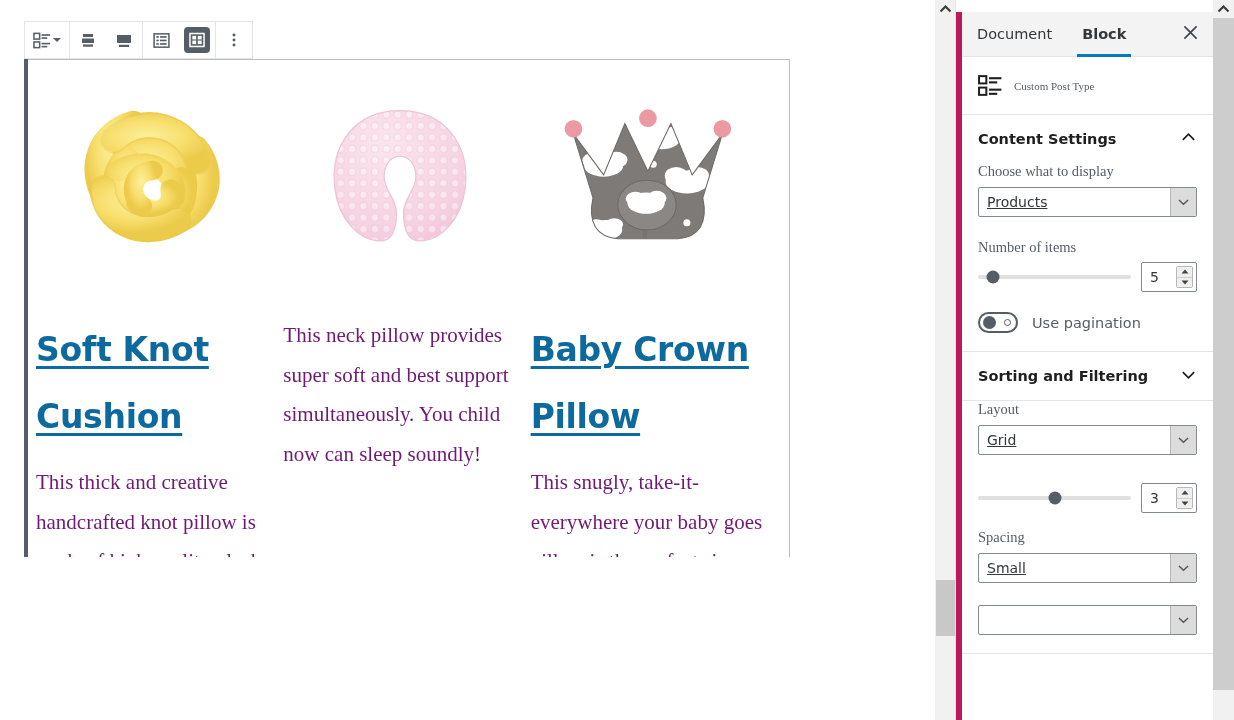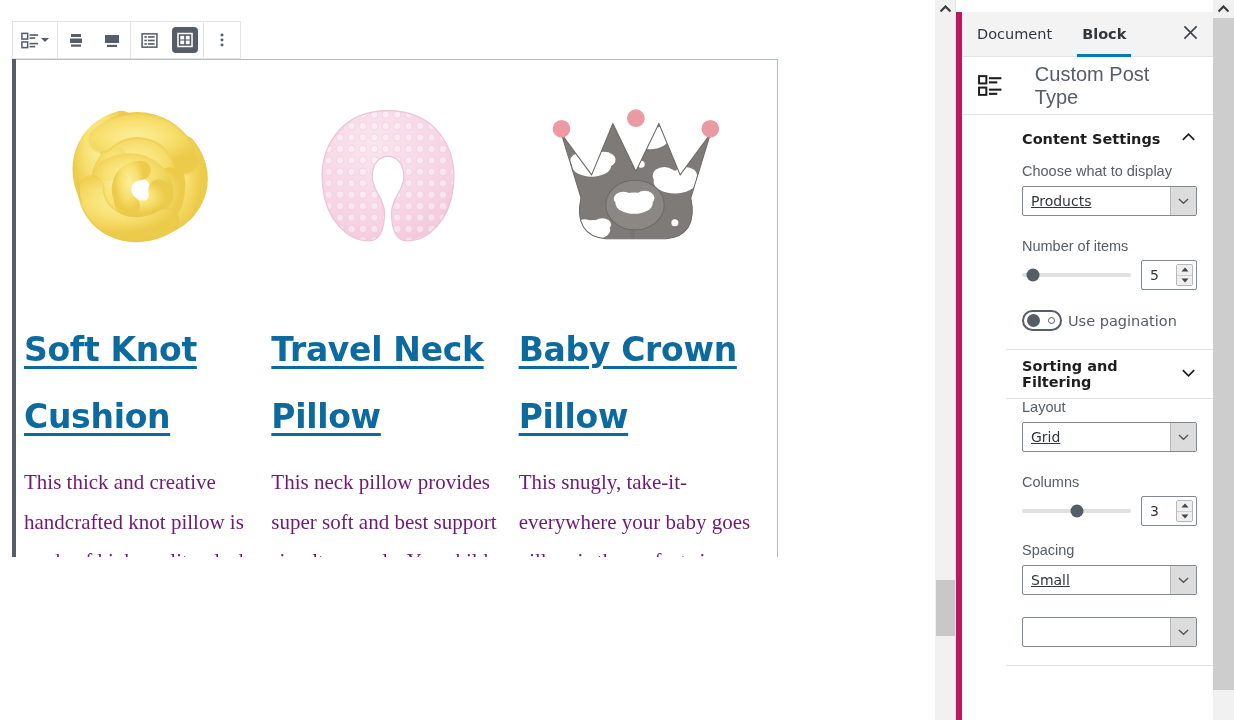--- a/index.html
+++ b/index.html
@@ -6,21 +6,21 @@
   html, body {
     width: 1234px; height: 720px;
     overflow: hidden;
     background: #ffffff;
     font-family: "Liberation Sans", sans-serif;
   }
   #root { position: relative; width: 1234px; height: 720px; }
 
   
   .editor-area {
-    position: absolute; left: 0; top: 0;
+    position: absolute; left: 12px; top: 0;
     width: 925px; height: 557px;
     background: #ffffff;
     overflow: hidden;
   }
 
   
   .block-toolbar {
     position: absolute; left: 12px; top: 21px;
     height: 38px;
     display: flex; align-items: stretch;
@@ -157,43 +157,43 @@
 
   .blockcard {
     height: 58px;
     display: flex; align-items: center;
     padding: 0 16px;
     border-bottom: 1px solid #e2e4e7;
     background: #fff;
   }
   .blockcard .bc-icon { width: 28px; color: #1e1e1e; display:flex; align-items:center;}
   .blockcard .bc-label {
-    margin-left: 29px; font-size: 20px; color: #555d66;
-    font-family: Liberation Sans, sans-serif;
-  }
-
-  .panel { border-bottom: 1px solid #e2e4e7; margin-left: 44px; }
+    margin-left: 8px; font-size: 11px; color: #555d66;
+    font-family: Liberation Serif, serif;
+  }
+
+  .panel { border-bottom: 1px solid #e2e4e7; }
   .panel-head {
     height: 48px;
     display: flex; align-items: center; justify-content: space-between;
     padding: 0 16px;
     cursor: pointer; background: transparent; border: none; width: 100%;
     text-align: left;
   }
   .panel-title {
     font-size: 14.5px; font-weight: 700; color: #1e1e1e;
     font-family: "DejaVu Sans", sans-serif;
   }
   .panel-body { padding: 0 16px 18px 16px; }
 
   .field-label {
     display: block;
     font-size: 14.5px; color: #555d66;
     margin-bottom: 7px;
-    font-family: Liberation Sans, sans-serif;
+    font-family: Liberation Serif, serif;
   }
   .field-label.tight { margin-bottom: 4px; }
 
   .select-wrap {
     position: relative;
     width: 100%; height: 30px;
     border: 1px solid #7e8993;
     border-radius: 2px;
     background: #fff;
     display: flex; align-items: center;
@@ -245,21 +245,21 @@
     border: 1px solid #b8b8b8; border-radius: 2px;
     overflow: hidden;
   }
   .spinner div {
     flex: 1; background: #efefef;
     display: flex; align-items: center; justify-content: center;
     cursor: pointer;
   }
   .spinner div:first-child { border-bottom: 1px solid #cfcfcf; }
 
-  .toggle-row { display: flex; align-items: center; gap: 6px; margin-top: 20px; }
+  .toggle-row { display: flex; align-items: center; gap: 14px; margin-top: 20px; }
   .toggle {
     position: relative;
     width: 40px; height: 21px;
     border: 2px solid #555d66;
     border-radius: 11px;
     background: #fff;
     cursor: pointer;
     display: flex; align-items: center;
   }
   .toggle .knob {
@@ -453,21 +453,20 @@
               <rect x="0" y="0" width="200" height="200" fill="url(#gp)"></rect>
               <rect x="0" y="0" width="200" height="200" fill="url(#dots)"></rect>
             </g>
             <path d="M100 28 C 152 28, 180 68, 174 116 C 170 152, 146 176, 122 176
                      C 108 176, 104 160, 104 144 C 104 128, 118 118, 118 104
                      C 118 88, 110 80, 100 80 C 90 80, 82 88, 82 104
                      C 82 118, 96 128, 96 144 C 96 160, 92 176, 78 176
                      C 54 176, 30 152, 26 116 C 20 68, 48 28, 100 28 Z" fill="none" stroke="#edc3d7" stroke-width="1.4"></path>
           </svg>
         </div>
-        <a class="prod-title">Travel Neck Pillow</a>
         <p class="prod-desc">This neck pillow provides super soft and best support simultaneously. You child now can sleep soundly!</p>
       </div>
 
       <div class="product-col">
         <div class="prod-img-wrap">
           <svg class="art" width="186" height="170" viewBox="0 0 210 190">
             <defs>
               <clipPath id="cc">
                 <path d="M22 50 L44 122 C 38 150, 48 166, 72 168 L 140 168
                          C 164 166, 174 150, 168 122 L 190 50 L 156 96
@@ -634,21 +633,20 @@
           <span class="sel-text">Grid</span>
           <span class="sel-arrow">
             <svg width="11" height="8" viewBox="0 0 12 8">
                 <path d="M1 1.8 L6 6.5 L11 1.8" stroke="#555" stroke-width="1.5" fill="none"></path>
               </svg>
           </span>
         </div>
 
         <div class="gap-lg"></div>
 
-        <label class="field-label tight">Columns</label>
         <div class="range-row">
           <div class="range-track">
             <span class="range-knob" id="knob-cols" style="left: 50%;"></span>
           </div>
           <div class="num-box">
             <span class="num-val">3</span>
             <span class="spinner">
               <div>
                 <svg width="8" height="5" viewBox="0 0 8 5">
                     <path d="M4 0.5 L7.5 4.5 L0.5 4.5 Z" fill="#444"></path>

